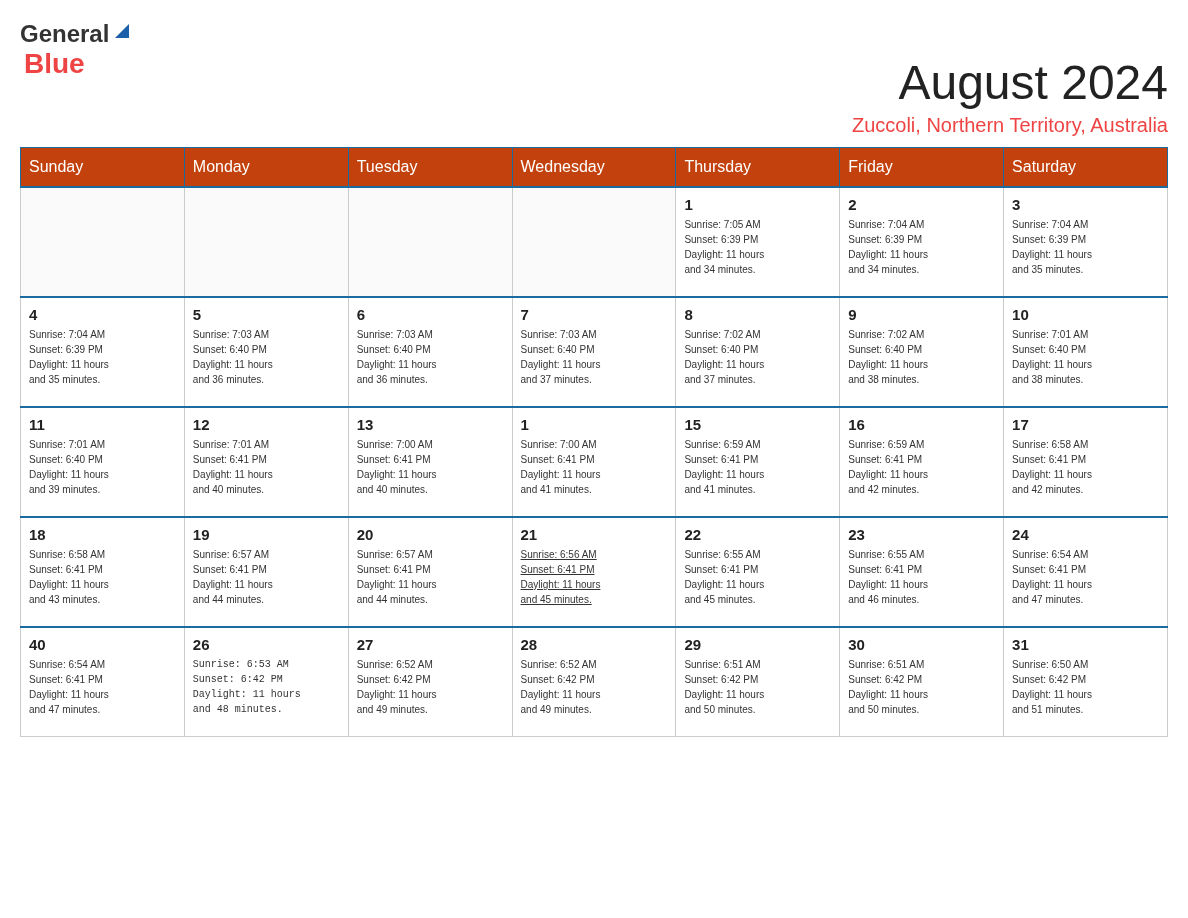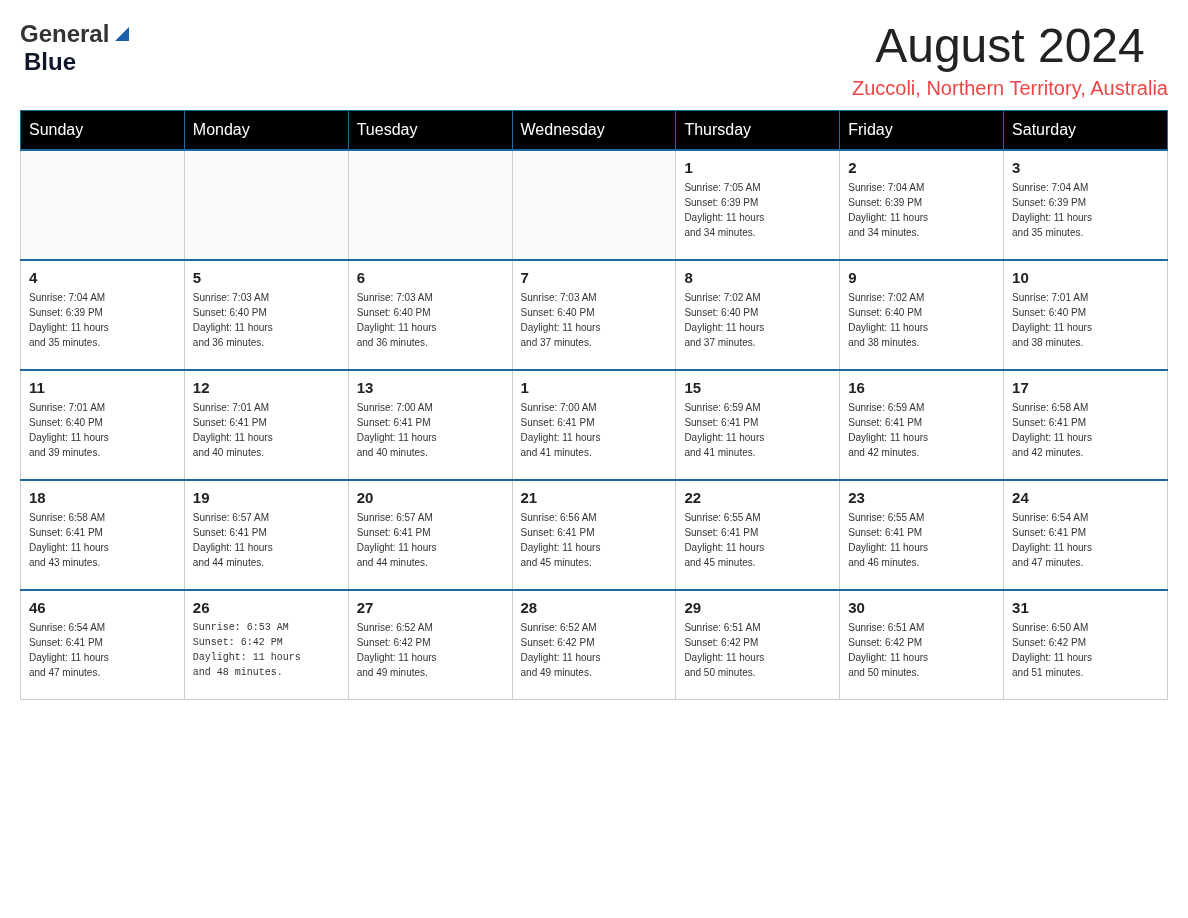--- a/index.html
+++ b/index.html
@@ -10,40 +10,41 @@
       width: 1188px;
       min-height: 918px;
     }
     .header {
       display: flex;
       justify-content: space-between;
       align-items: flex-start;
       margin-bottom: 10px;
     }
     .title-section {
-      text-align: center;
+      text-align: right;
+      margin-top: 37px;
     }
     .month-title {
       font-size: 48px;
       font-weight: 300;
       color: #222;
       line-height: 1.1;
     }
     .location-title {
       font-size: 20px;
       color: #ef4444;
       margin-top: 4px;
     }
     .calendar {
       width: 100%;
       border-collapse: collapse;
       margin-top: 10px;
     }
     .calendar th {
-      background-color: #000000;
+      background-color: #c2410c;
       color: #fff;
       padding: 10px 8px;
       font-size: 16px;
       font-weight: normal;
       text-align: left;
       border: 1px solid #1a6ba0;
     }
     .calendar td {
       vertical-align: top;
       padding: 8px 8px;
@@ -72,41 +73,41 @@
     .empty-cell {
       background: #fafafa;
     }
     .logo-wrapper {
       display: flex;
       flex-direction: column;
       align-items: flex-start;
     }
     .logo-line1 {
       display: flex;
-      align-items: center;
+      align-items: flex-start;
     }
     .logo-line2 {
       display: flex;
       align-items: center;
       margin-left: 4px;
     }
   </style>
 </head>
 <body>
 
 <div class="header">
   <div class="logo-wrapper">
     <div class="logo-line1">
       <span style="font-size:24px;font-weight:bold;color:#333;">General</span>
       <svg width="22" height="22" viewBox="0 0 22 22" style="margin-left:2px;">
         <polygon points="4,18 18,18 18,4" fill="#1a5fa8"></polygon>
       </svg>
     </div>
     <div class="logo-line2">
-      <span style="font-size:24px;font-weight:bold;color:#0f172a;">Blue</span>
+      <span style="font-size:28px;font-weight:bold;color:#ef4444;">Blue</span>
     </div>
   </div>
   <div class="title-section">
     <div class="month-title">August 2024</div>
     <div class="location-title">Zuccoli, Northern Territory, Australia</div>
   </div>
 </div>
 
 <table class="calendar">
   <thead>
@@ -268,21 +269,21 @@
         </td>
         <td>
           <span class="day-number">20</span>
           <div class="day-info" style="white-space: pre-line;">Sunrise: 6:57 AM
 Sunset: 6:41 PM
 Daylight: 11 hours
 and 44 minutes.</div>
         </td>
         <td>
           <span class="day-number">21</span>
-          <div class="day-info" style="white-space: pre-line;">Sunrise: 6:56 AM
+          <div class="day-info" style="white-space: pre-line; text-decoration: underline;">Sunrise: 6:56 AM
 Sunset: 6:41 PM
 Daylight: 11 hours
 and 45 minutes.</div>
         </td>
         <td>
           <span class="day-number">22</span>
           <div class="day-info" style="white-space: pre-line;">Sunrise: 6:55 AM
 Sunset: 6:41 PM
 Daylight: 11 hours
 and 45 minutes.</div>
@@ -297,21 +298,21 @@
         <td>
           <span class="day-number">24</span>
           <div class="day-info" style="white-space: pre-line;">Sunrise: 6:54 AM
 Sunset: 6:41 PM
 Daylight: 11 hours
 and 47 minutes.</div>
         </td>
       </tr>
       <tr class="week-row">
         <td>
-          <span class="day-number">46</span>
+          <span class="day-number">40</span>
           <div class="day-info" style="white-space: pre-line;">Sunrise: 6:54 AM
 Sunset: 6:41 PM
 Daylight: 11 hours
 and 47 minutes.</div>
         </td>
         <td>
           <span class="day-number">26</span>
           <div class="day-info" style="white-space: pre-line; font-family: Liberation Mono, monospace;">Sunrise: 6:53 AM
 Sunset: 6:42 PM
 Daylight: 11 hours

